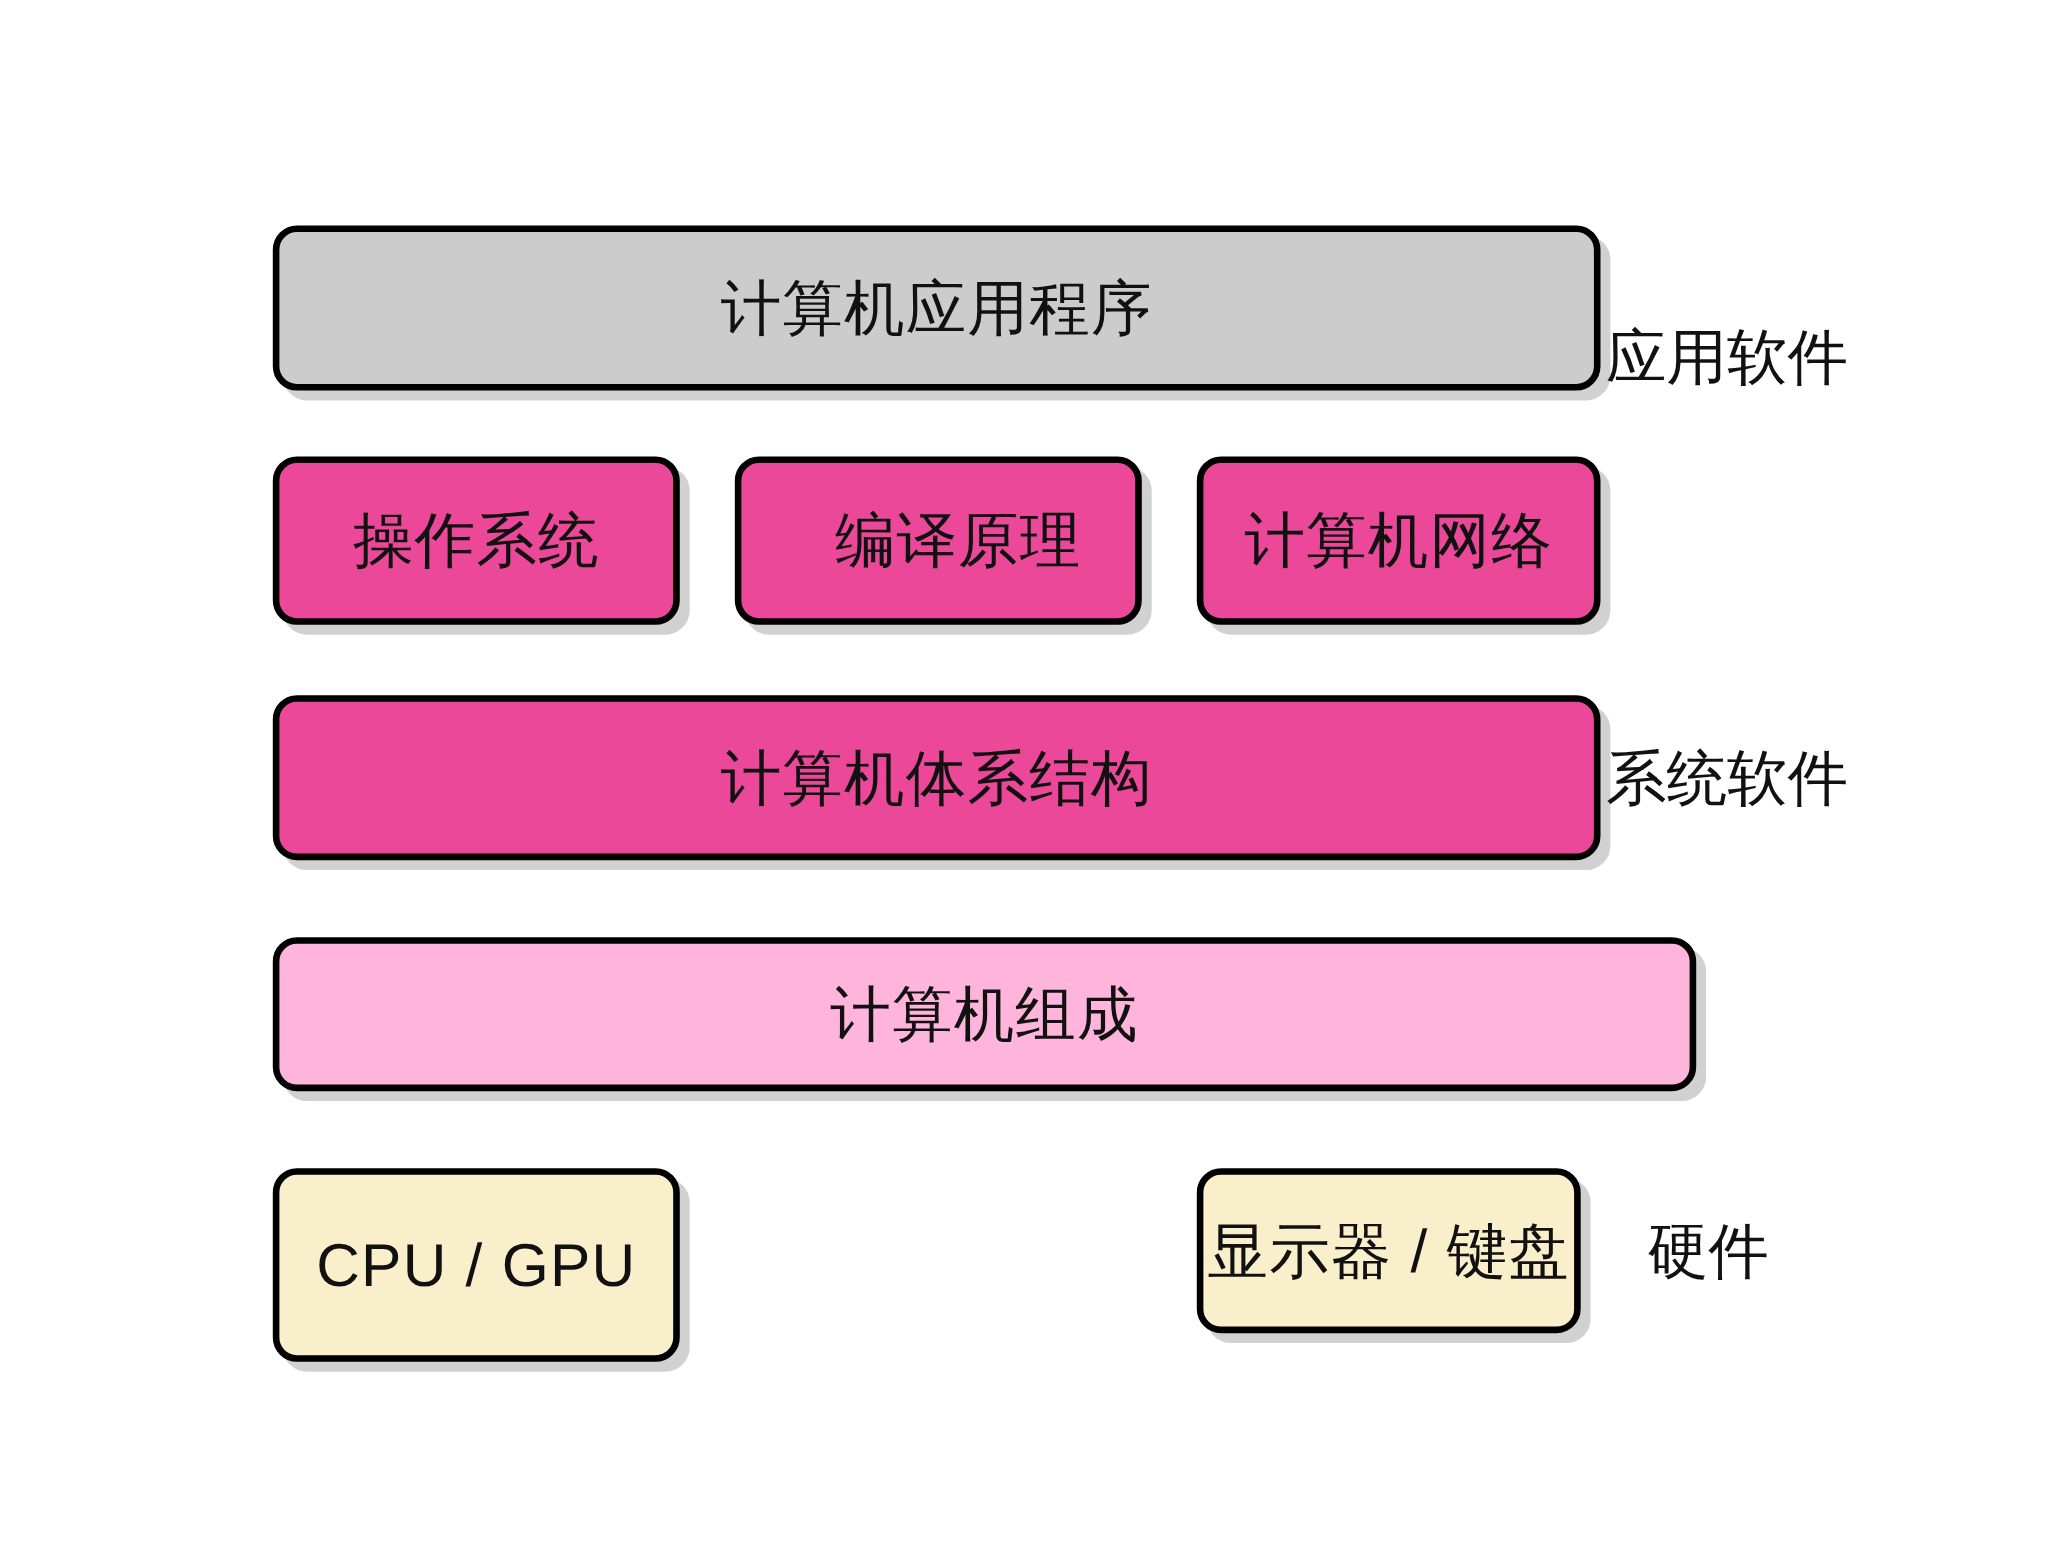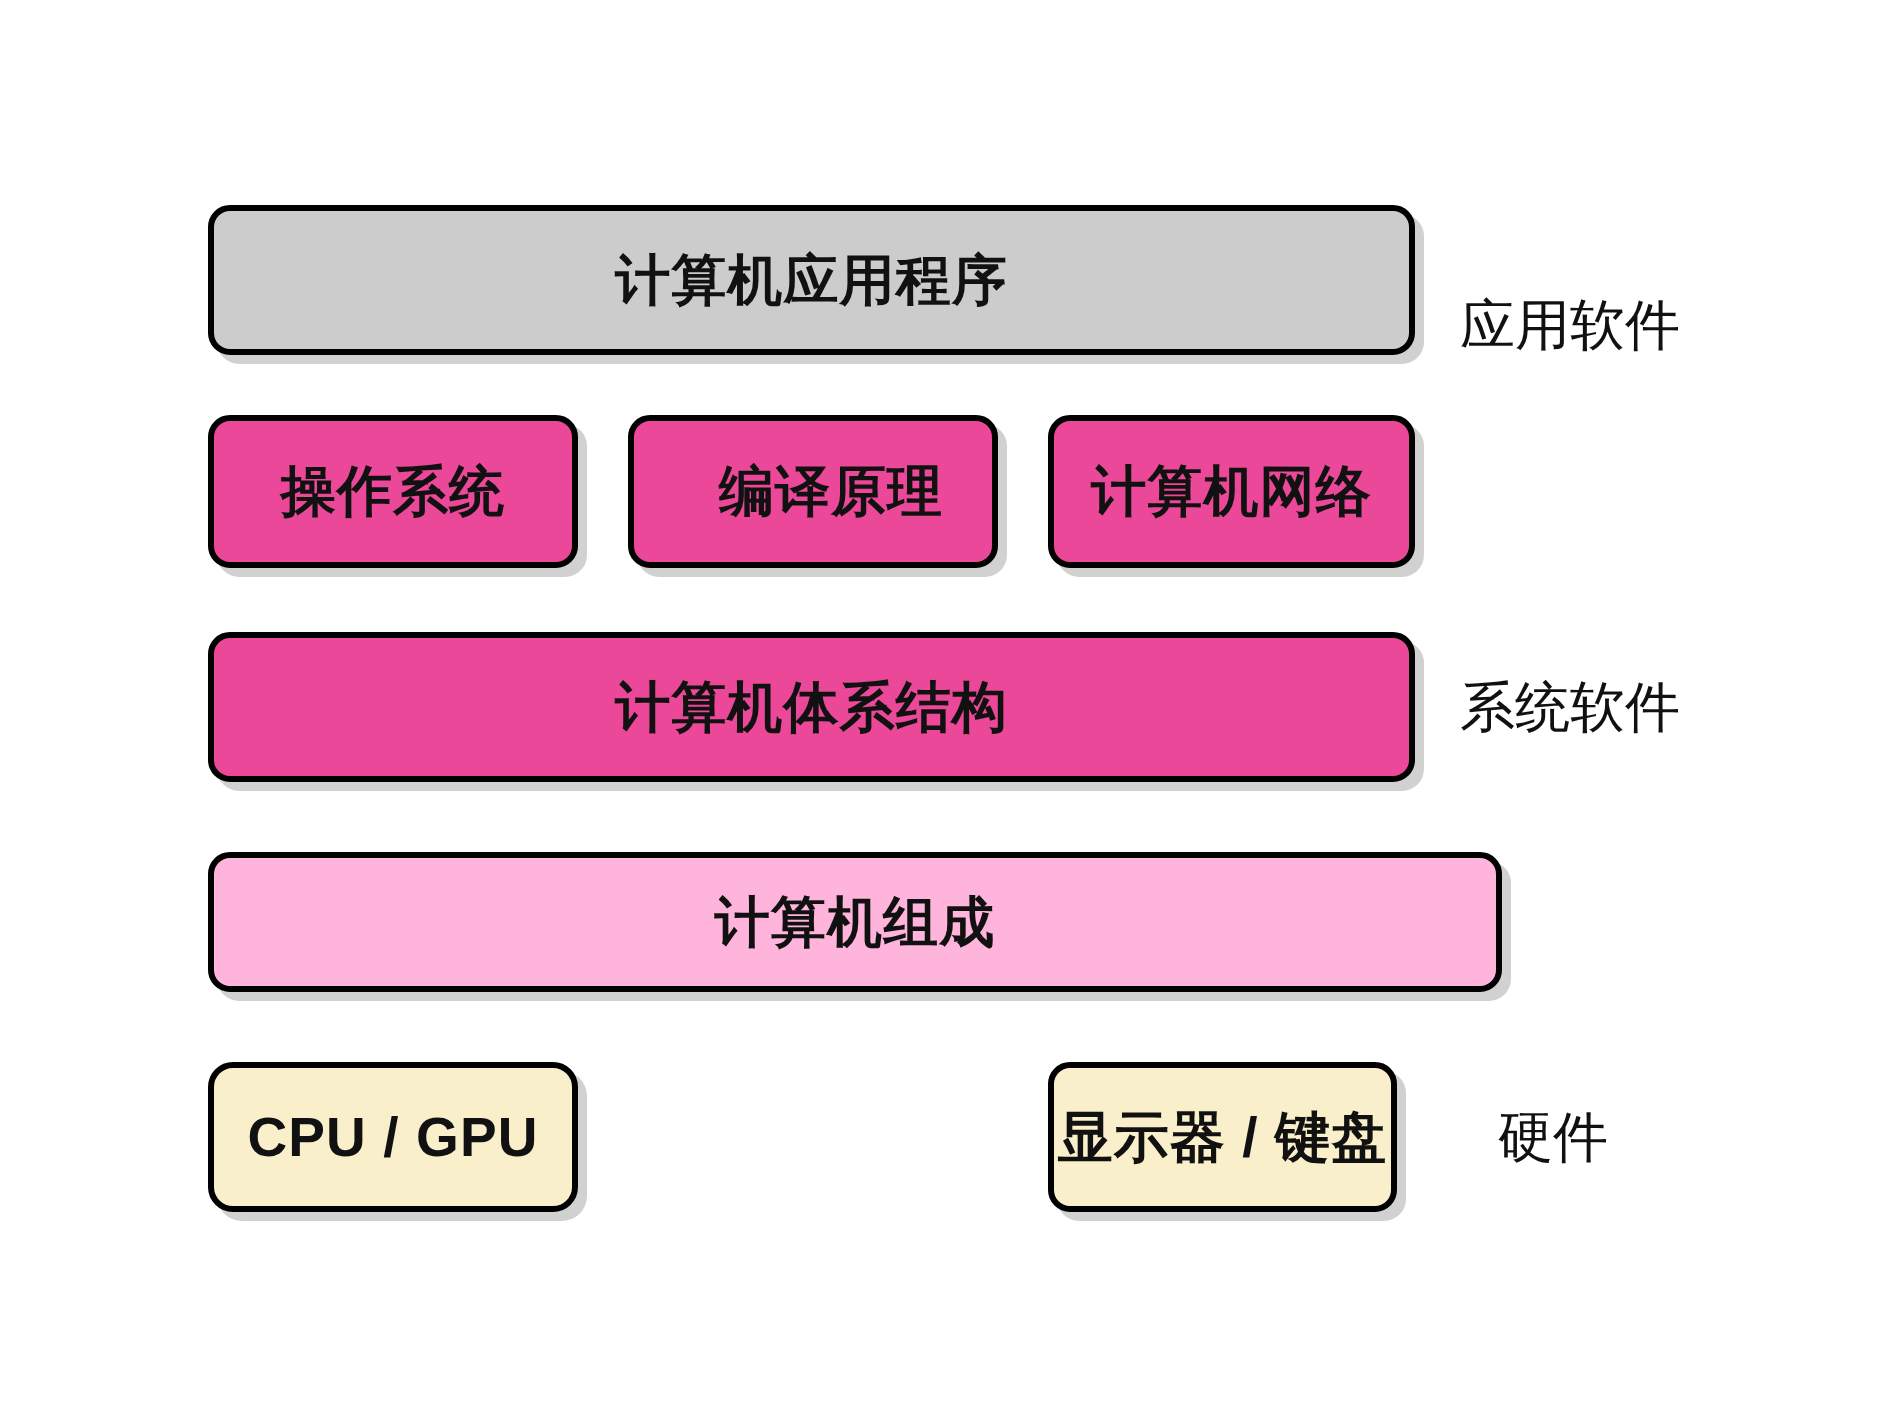--- a/index.html
+++ b/index.html
@@ -22,24 +22,25 @@
   
   .box {
     position: absolute;
     box-sizing: border-box;
     border: 6px solid #000000;
     border-radius: 22px;
     display: flex;
     align-items: center;
     justify-content: center;
     color: #111111;
-    font-weight: 700;
+    font-weight: 400;
     letter-spacing: 0.02em;
     
     box-shadow: 9px 9px 0 0 rgba(0,0,0,0.18);
+    margin-left: 40px;
     -webkit-font-smoothing: antialiased;
   }
   .box span {
     display: block;
     line-height: 1;
     white-space: nowrap;
   }
 
   .wide  { font-size: 55px; }
   .small { font-size: 55px; }
@@ -58,21 +59,21 @@
     white-space: nowrap;
   }
 
   
   #row1-box      { left: 208px;  top: 205px;  width: 1207px; height: 150px; }
   #row2-box1     { left: 208px;  top: 415px;  width: 370px;  height: 153px; }
   #row2-box2     { left: 628px;  top: 415px;  width: 370px;  height: 153px; padding-left: 36px; }
   #row2-box3     { left: 1048px; top: 415px;  width: 367px;  height: 153px; }
   #row3-box      { left: 208px;  top: 632px;  width: 1207px; height: 150px; text-align: right; }
   #row4-box      { left: 208px;  top: 852px;  width: 1294px; height: 140px; }
-  #row5-box1     { left: 208px;  top: 1062px; width: 370px;  height: 150px; border-radius: 25px; }
+  #row5-box1     { left: 208px;  top: 1062px; width: 370px;  height: 176px; }
   #row5-box2     { left: 628px;  top: 1062px; width: 370px;  height: 150px; }
   #row5-box3     { left: 1048px; top: 1062px; width: 349px;  height: 150px; }
 
   #label-app     { left: 1460px; top: 253px; margin-top: 45px; }
   #label-system  { left: 1460px; top: 680px; }
   #label-hw      { left: 1498px; top: 1110px; }
 </style>
 </head>
 <body>
 

